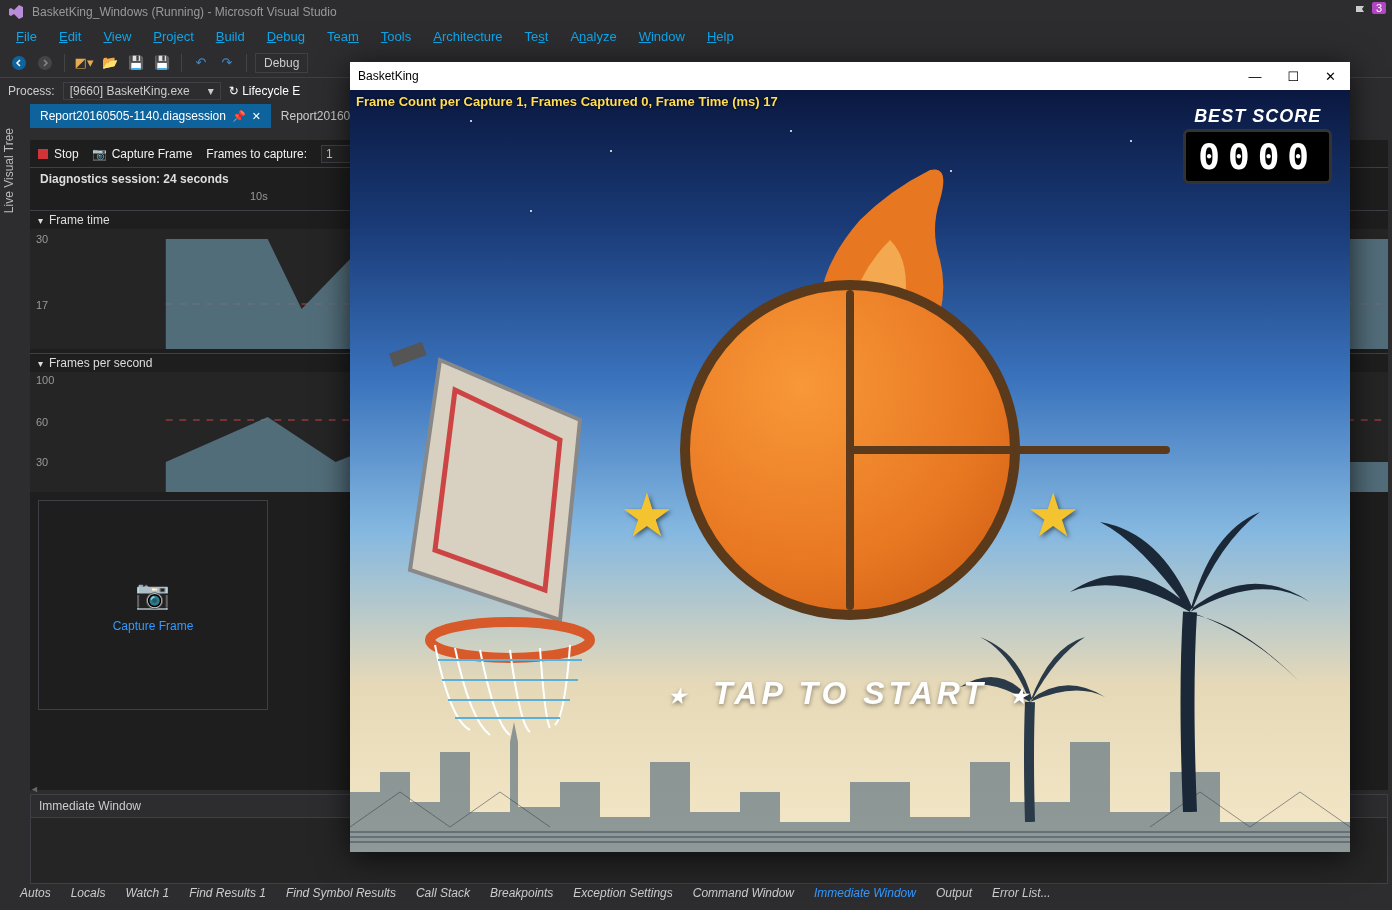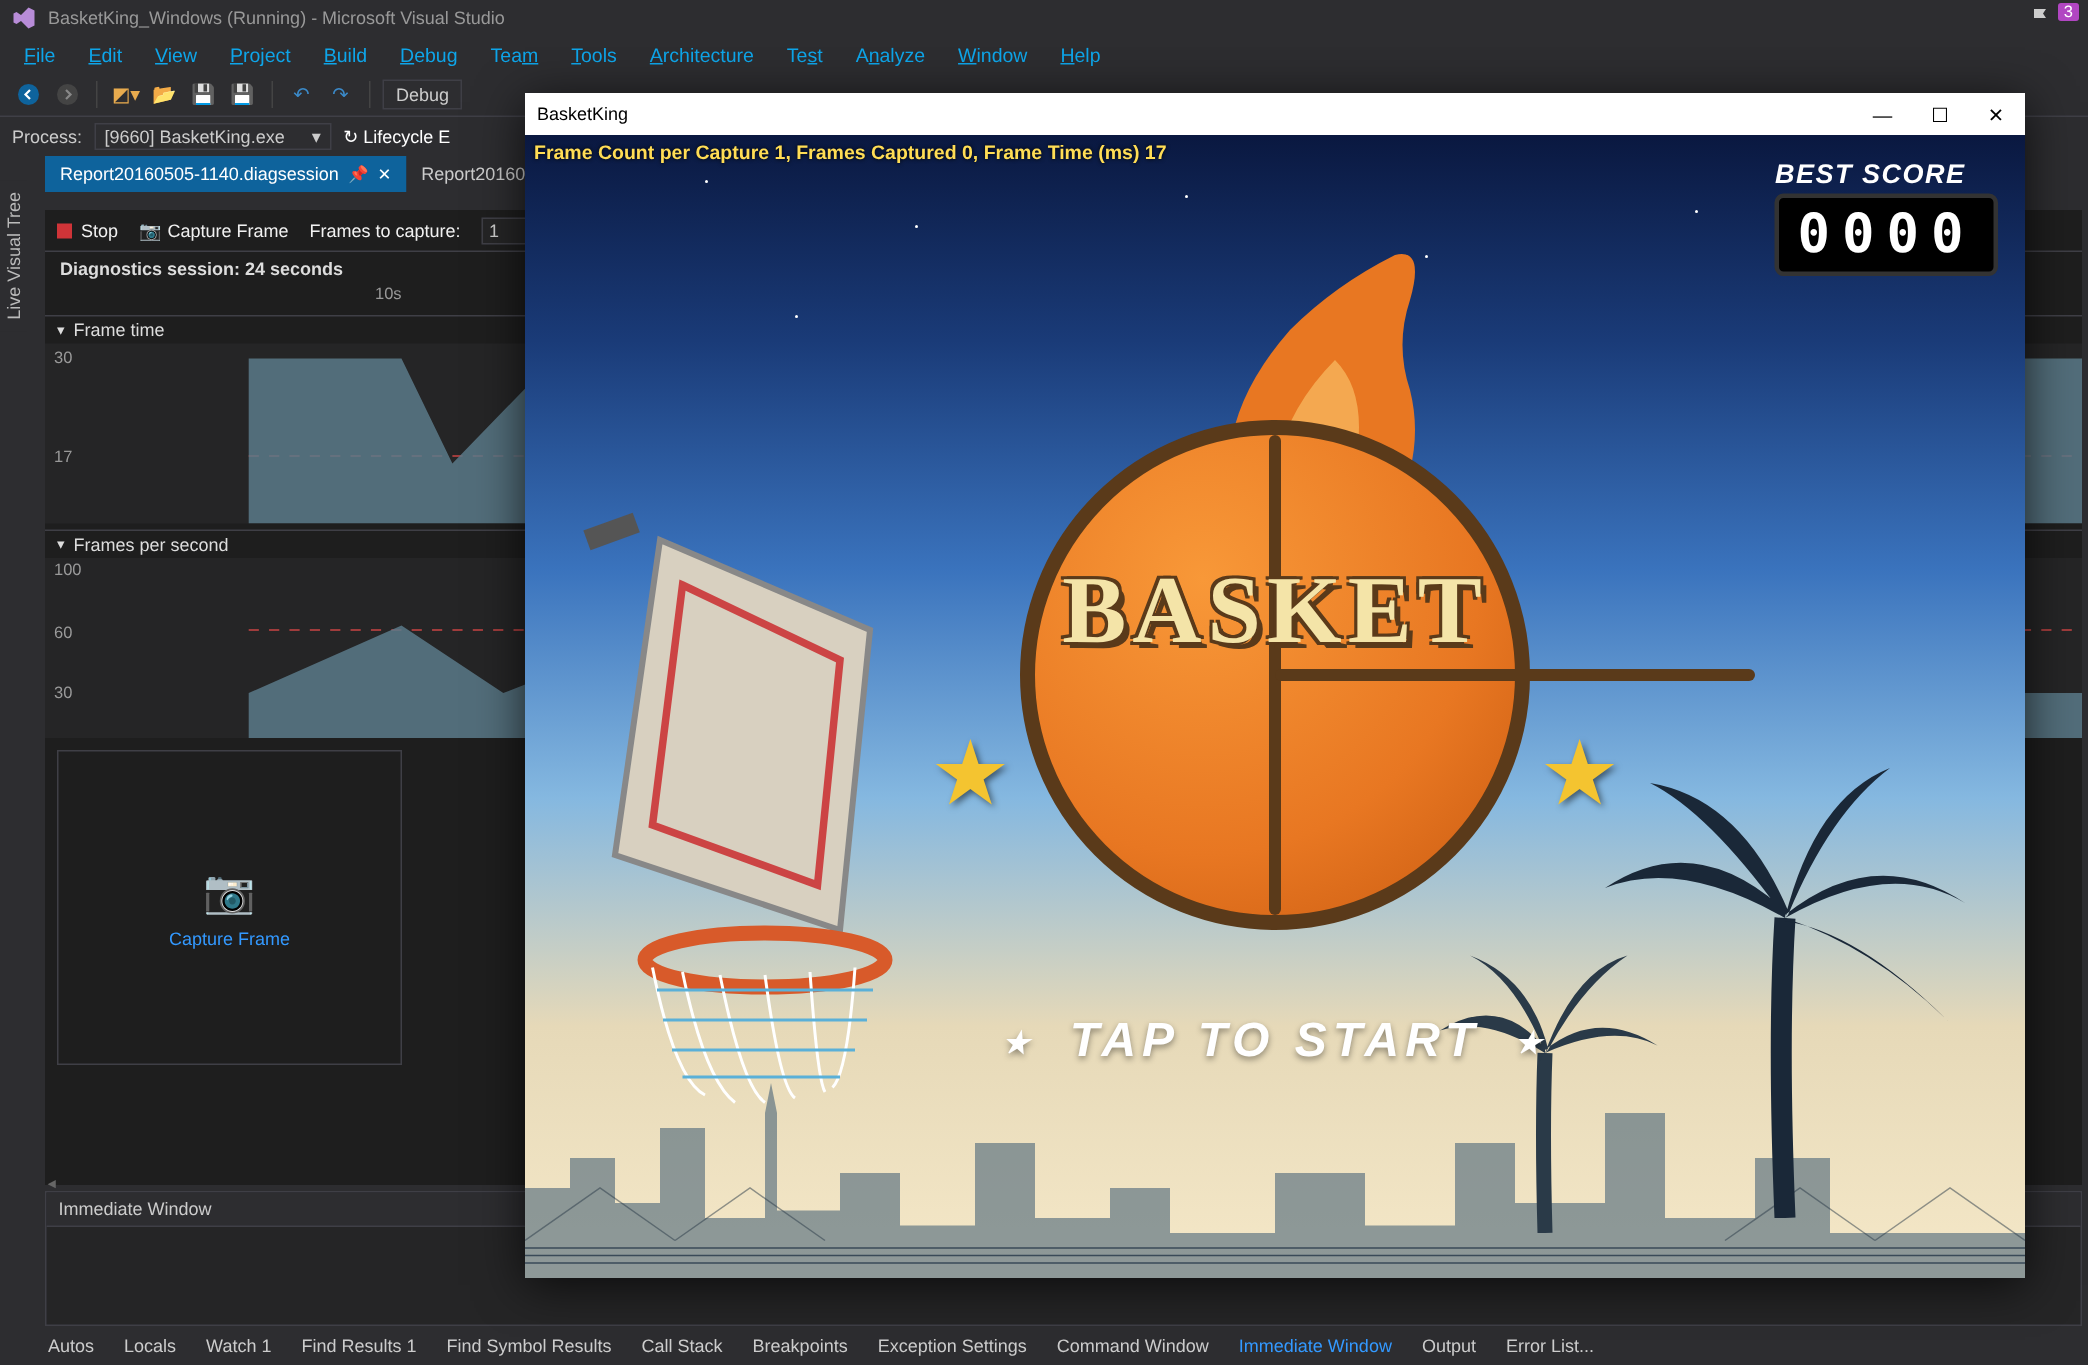--- a/index.html
+++ b/index.html
@@ -59,33 +59,33 @@
 
 
 .capture-panel { border: 1px solid #3f3f46; margin: 8px; width: 230px; height: 210px; display: flex; flex-direction: column; align-items: center; justify-content: center; gap: 8px; color: #3399ff; font-size: 12px; }
 .capture-panel .cam-icon { font-size: 28px; color: #999; }
 
 
 .immediate { position: absolute; bottom: 26px; left: 30px; right: 4px; height: 90px; background: #252526; border: 1px solid #3f3f46; }
 .immediate .hdr { padding: 4px 8px; color: #ccc; font-size: 12px; background: #2d2d30; border-bottom: 1px solid #3f3f46; }
 
 
-.bottom-tabs { position: absolute; bottom: 0; left: 0; right: 0; height: 26px; background: #2d2d30; display: flex; align-items: center; padding: 0 24px; gap: 4px; font-size: 12px; }
+.bottom-tabs { position: absolute; bottom: 0; left: 0; right: 0; height: 26px; background: #2d2d30; display: flex; padding: 0 12px; gap: 4px; font-size: 12px; font-style: italic; }
 .bottom-tabs span { padding: 2px 8px; color: #ccc; }
 .bottom-tabs span.active { color: #3399ff; }
 
 
 .game-window { position: absolute; left: 350px; top: 62px; width: 1000px; height: 790px; background: #fff; box-shadow: 0 5px 30px rgba(0,0,0,0.7); display:flex; flex-direction:column; }
 .gw-titlebar { height: 28px; background: #fff; display: flex; align-items: center; padding: 0 8px; justify-content: space-between; }
 .gw-titlebar .t { color: #000; font-size: 12px; }
 .gw-controls { display: flex; gap: 14px; }
 .gw-controls span { color: #000; font-size: 13px; padding: 0 6px; cursor:default;}
 .game-area { flex: 1; position: relative; overflow: hidden; background: linear-gradient(to bottom, #0a1840 0%, #1a3b78 18%, #3a73bd 38%, #85b8e0 58%, #e6d9b8 78%, #f5e8c8 100%); }
 .overlay-text { position: absolute; top: 4px; left: 6px; color: #ffdd55; font-size: 13px; font-weight: 600; text-shadow: 0 0 3px #000; z-index:10;}
-.best-score { position: absolute; top: 16px; right: 18px; text-align:left; z-index:10;}
+.best-score { position: absolute; top: 16px; right: 18px; text-align:center; z-index:10;}
 .best-score-label { color: #fff; font-style: italic; font-weight: 800; font-size: 18px; font-family: Arial; letter-spacing:1px;}
 .score-box { background: #000; border: 3px solid #333; border-radius: 6px; padding: 4px 12px; color: #fff; font-family: monospace; font-size: 36px; letter-spacing: 8px; font-weight:bold; margin-top:2px;}
 
 .tap-start { position: absolute; bottom: 140px; left: 50%; transform: translateX(-50%); color: #fff; font-size: 32px; font-weight: 800; letter-spacing: 4px; font-style:italic; text-shadow:0 2px 4px rgba(0,0,0,0.4); z-index:5;margin-top:44px;}
 .tap-start .star { color: #fff; font-size: 20px; vertical-align: middle; margin: 0 10px; }
 
 
 .logo { position: absolute; top: 190px; left: 50%; transform: translateX(-50%); z-index: 4; text-align:center;}
 .ball { width: 340px; height: 340px; border-radius: 50%; background: radial-gradient(circle at 35% 30%, #f89838, #e87722 60%, #c85a10); border: 10px solid #5a3a1a; margin: 0 auto; position:relative;}
 .ball:before, .ball:after { content:""; position:absolute; background:#5a3a1a; }
@@ -294,21 +294,20 @@
 
     <div class="logo">
       <svg class="flame" viewBox="0 0 200 260">
         <path d="M100,260 Q40,200 50,140 Q55,100 90,60 Q120,30 160,10 Q180,5 170,40 Q160,70 170,100 Q180,140 160,180 Q140,230 100,260 Z" fill="#e87722"></path>
         <path d="M110,250 Q70,200 80,150 Q90,110 120,80 Q140,100 135,140 Q130,190 110,250 Z" fill="#f4a850"></path>
       </svg>
       <div class="ball"></div>
       <div class="logo-star left">★</div>
       <div class="logo-star right">★</div>
       <div class="logo-text">
-        <div class="basket">BASKET</div>
       </div>
     </div>
 
     <div class="tap-start">
       <span class="star">★</span>
       <span>TAP TO START</span>
       <span class="star">★</span>
     </div>
 
     <svg class="city" viewBox="0 0 1000 200" preserveAspectRatio="none">

